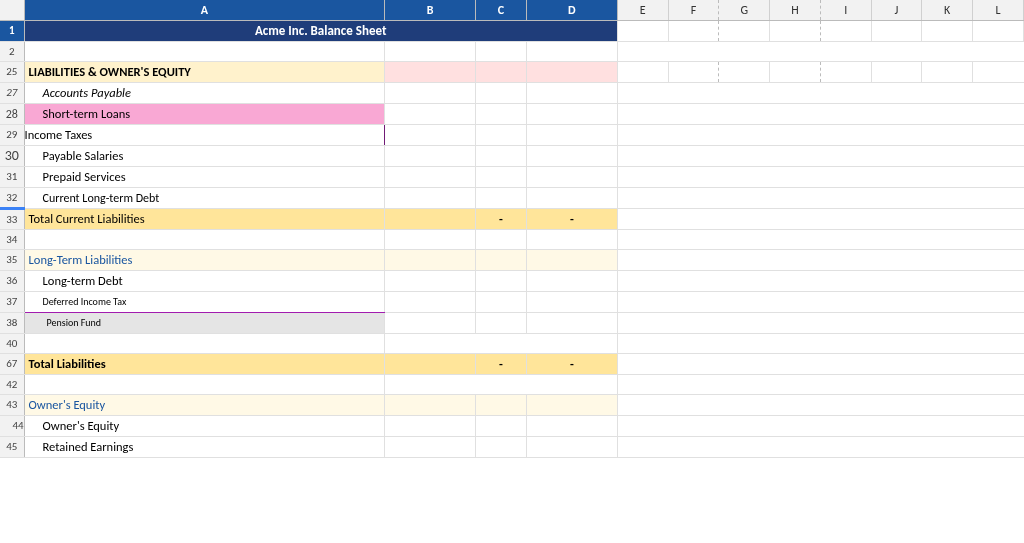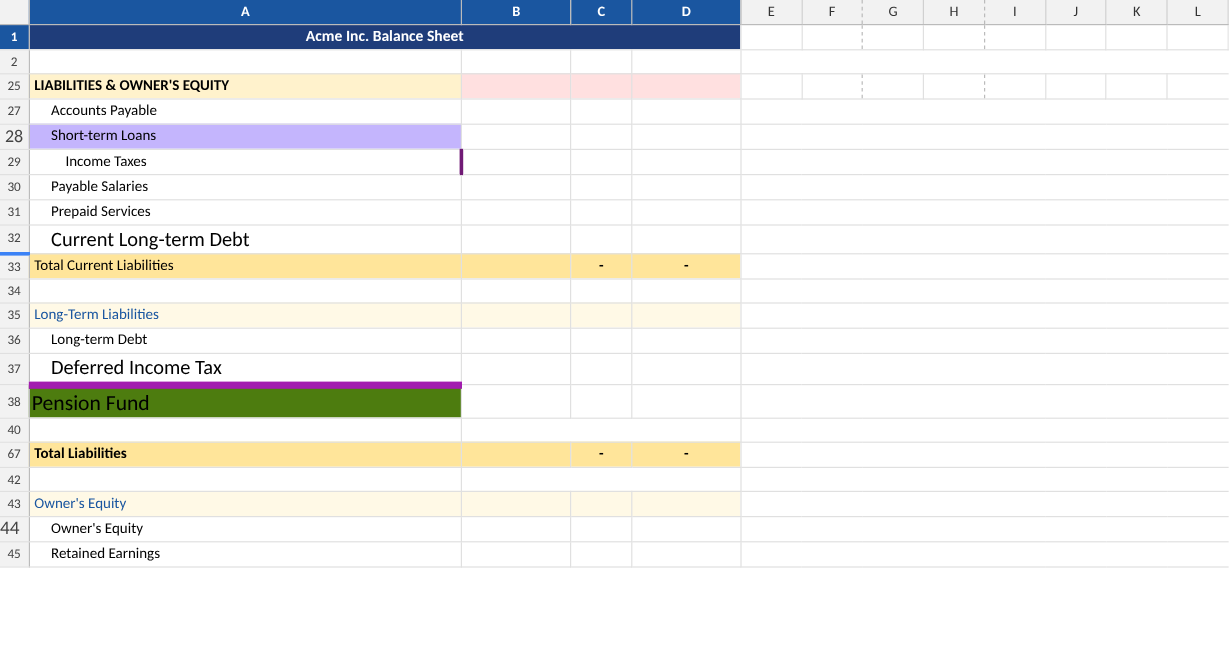--- a/index.html
+++ b/index.html
@@ -84,68 +84,68 @@
         <td style="background:#fff; border-right:1px dashed #bbb; border-bottom:1px solid #e0e0e0;"></td>
         <td style="background:#fff; border-right:1px solid #e0e0e0; border-bottom:1px solid #e0e0e0;"></td>
         <td style="background:#fff; border-right:1px dashed #bbb; border-bottom:1px solid #e0e0e0;"></td>
         <td style="background:#fff; border-right:1px solid #e0e0e0; border-bottom:1px solid #e0e0e0;"></td>
         <td style="background:#fff; border-right:1px solid #e0e0e0; border-bottom:1px solid #e0e0e0;"></td>
         <td style="background:#fff; border-right:1px solid #e0e0e0; border-bottom:1px solid #e0e0e0;"></td>
         <td style="background:#fff; border-bottom:1px solid #e0e0e0;"></td>
       </tr>
 
 
-      <tr style="height:21px;">
+      <tr style="height:21px;font-style:italic;">
         <td style="background:#f2f2f2; text-align:center; font-size:11px; color:#444; border-right:1px solid #bbb; border-bottom:1px solid #e0e0e0;">27</td>
         <td style="background:#fff; font-size:12.5px; border-right:1px solid #e0e0e0; border-bottom:1px solid #e0e0e0; padding:1px 4px 1px 18px;">Accounts Payable</td>
         <td style="background:#fff; border-right:1px solid #e0e0e0; border-bottom:1px solid #e0e0e0;"></td>
         <td style="background:#fff; border-right:1px solid #e0e0e0; border-bottom:1px solid #e0e0e0;"></td>
         <td style="background:#fff; border-right:1px solid #e0e0e0; border-bottom:1px solid #e0e0e0;"></td>
         <td colspan="8" style="background:#fff; border-bottom:1px solid #e0e0e0;"></td>
       </tr>
 
       <tr style="height:21px;">
-        <td style="background:#f2f2f2; text-align:center; font-size:15px; color:#444; border-right:1px solid #bbb; border-bottom:1px solid #e0e0e0;">28</td>
-        <td style="background:#c4b5fd; font-size:12.5px; border-right:1px solid #e0e0e0; border-bottom:1px solid #e0e0e0; padding:1px 4px 1px 18px;">Short-term Loans</td>
+        <td style="background:#f2f2f2; text-align:center; font-size:12px; color:#444; border-right:1px solid #bbb; border-bottom:1px solid #e0e0e0;">28</td>
+        <td style="background:#f9a8d4; font-size:12.5px; border-right:1px solid #e0e0e0; border-bottom:1px solid #e0e0e0; padding:1px 4px 1px 18px;">Short-term Loans</td>
         <td style="background:#fff; border-right:1px solid #e0e0e0; border-bottom:1px solid #e0e0e0;"></td>
         <td style="background:#fff; border-right:1px solid #e0e0e0; border-bottom:1px solid #e0e0e0;"></td>
         <td style="background:#fff; border-right:1px solid #e0e0e0; border-bottom:1px solid #e0e0e0;"></td>
         <td colspan="8" style="background:#fff; border-bottom:1px solid #e0e0e0;"></td>
       </tr>
 
       <tr style="height:21px;">
         <td style="background:#f2f2f2; text-align:center; font-size:11px; color:#444; border-right:1px solid #bbb; border-bottom:1px solid #e0e0e0;">29</td>
-        <td style="background:#fff; font-size:12.5px; border-right:3px solid #701a75; border-bottom:1px solid #e0e0e0; padding:1px 4px 1px 30px;">Income Taxes</td>
-        <td style="background:#fff; border-right:1px solid #e0e0e0; border-bottom:1px solid #e0e0e0;"></td>
-        <td style="background:#fff; border-right:1px solid #e0e0e0; border-bottom:1px solid #e0e0e0;"></td>
-        <td style="background:#fff; border-right:1px solid #e0e0e0; border-bottom:1px solid #e0e0e0;"></td>
-        <td colspan="8" style="background:#fff; border-bottom:1px solid #e0e0e0;"></td>
-      </tr>
-
-      <tr style="height:21px;">
-        <td style="background:#f2f2f2; text-align:center; font-size:11px; color:#444; border-right:1px solid #bbb; border-bottom:1px solid #e0e0e0;">30</td>
+        <td style="background:#fff; font-size:12.5px; border-right:1px solid #701a75; border-bottom:1px solid #e0e0e0; padding:1px 4px 1px 0;">Income Taxes</td>
+        <td style="background:#fff; border-right:1px solid #e0e0e0; border-bottom:1px solid #e0e0e0;"></td>
+        <td style="background:#fff; border-right:1px solid #e0e0e0; border-bottom:1px solid #e0e0e0;"></td>
+        <td style="background:#fff; border-right:1px solid #e0e0e0; border-bottom:1px solid #e0e0e0;"></td>
+        <td colspan="8" style="background:#fff; border-bottom:1px solid #e0e0e0;"></td>
+      </tr>
+
+      <tr style="height:21px;">
+        <td style="background:#f2f2f2; text-align:center; font-size:14px; color:#444; border-right:1px solid #bbb; border-bottom:1px solid #e0e0e0;">30</td>
         <td style="background:#fff; font-size:12.5px; border-right:1px solid #e0e0e0; border-bottom:1px solid #e0e0e0; padding:1px 4px 1px 18px;">Payable Salaries</td>
         <td style="background:#fff; border-right:1px solid #e0e0e0; border-bottom:1px solid #e0e0e0;"></td>
         <td style="background:#fff; border-right:1px solid #e0e0e0; border-bottom:1px solid #e0e0e0;"></td>
         <td style="background:#fff; border-right:1px solid #e0e0e0; border-bottom:1px solid #e0e0e0;"></td>
         <td colspan="8" style="background:#fff; border-bottom:1px solid #e0e0e0;"></td>
       </tr>
 
       <tr style="height:21px;">
         <td style="background:#f2f2f2; text-align:center; font-size:11px; color:#444; border-right:1px solid #bbb; border-bottom:1px solid #e0e0e0;">31</td>
         <td style="background:#fff; font-size:12.5px; border-right:1px solid #e0e0e0; border-bottom:1px solid #e0e0e0; padding:1px 4px 1px 18px;">Prepaid Services</td>
         <td style="background:#fff; border-right:1px solid #e0e0e0; border-bottom:1px solid #e0e0e0;"></td>
         <td style="background:#fff; border-right:1px solid #e0e0e0; border-bottom:1px solid #e0e0e0;"></td>
         <td style="background:#fff; border-right:1px solid #e0e0e0; border-bottom:1px solid #e0e0e0;"></td>
         <td colspan="8" style="background:#fff; border-bottom:1px solid #e0e0e0;"></td>
       </tr>
 
       <tr style="height:21px;">
         <td style="background:#f2f2f2; text-align:center; font-size:11px; color:#444; border-right:1px solid #bbb; border-bottom:3px solid #3b82f6;">32</td>
-        <td style="background:#fff; font-size:17px; border-right:1px solid #e0e0e0; border-bottom:1px solid #e0e0e0; padding:1px 4px 1px 18px;">Current Long-term Debt</td>
+        <td style="background:#fff; font-size:12px; border-right:1px solid #e0e0e0; border-bottom:1px solid #e0e0e0; padding:1px 4px 1px 18px;">Current Long-term Debt</td>
         <td style="background:#fff; border-right:1px solid #e0e0e0; border-bottom:1px solid #e0e0e0;"></td>
         <td style="background:#fff; border-right:1px solid #e0e0e0; border-bottom:1px solid #e0e0e0;"></td>
         <td style="background:#fff; border-right:1px solid #e0e0e0; border-bottom:1px solid #e0e0e0;"></td>
         <td colspan="8" style="background:#fff; border-bottom:1px solid #e0e0e0;"></td>
       </tr>
 
       <tr style="height:21px;">
         <td style="background:#f2f2f2; text-align:center; font-size:11px; color:#444; border-right:1px solid #bbb; border-bottom:1px solid #e0e0e0;">33</td>
         <td style="background:#ffe59a; font-weight:normal; font-size:12.5px; border-right:1px solid #e0e0e0; border-bottom:1px solid #e0e0e0; padding:1px 4px;">Total Current Liabilities</td>
         <td style="background:#ffe59a; border-right:1px solid #e0e0e0; border-bottom:1px solid #e0e0e0;"></td>
@@ -176,30 +176,30 @@
         <td style="background:#f2f2f2; text-align:center; font-size:11px; color:#444; border-right:1px solid #bbb; border-bottom:1px solid #e0e0e0;">36</td>
         <td style="background:#fff; font-size:12.5px; border-right:1px solid #e0e0e0; border-bottom:1px solid #e0e0e0; padding:1px 4px 1px 18px;">Long-term Debt</td>
         <td style="background:#fff; border-right:1px solid #e0e0e0; border-bottom:1px solid #e0e0e0;"></td>
         <td style="background:#fff; border-right:1px solid #e0e0e0; border-bottom:1px solid #e0e0e0;"></td>
         <td style="background:#fff; border-right:1px solid #e0e0e0; border-bottom:1px solid #e0e0e0;"></td>
         <td colspan="8" style="background:#fff; border-bottom:1px solid #e0e0e0;"></td>
       </tr>
 
       <tr style="height:21px;">
         <td style="background:#f2f2f2; text-align:center; font-size:11px; color:#444; border-right:1px solid #bbb; border-bottom:1px solid #e0e0e0;">37</td>
-        <td style="background:#fff; font-size:17px; border-right:1px solid #e0e0e0; border-bottom:6px solid #a21caf; padding:1px 4px 1px 18px;">Deferred Income Tax</td>
+        <td style="background:#fff; font-size:10px; border-right:1px solid #e0e0e0; border-bottom:1px solid #a21caf; padding:1px 4px 1px 18px;">Deferred Income Tax</td>
         <td style="background:#fff; border-right:1px solid #e0e0e0; border-bottom:1px solid #e0e0e0;"></td>
         <td style="background:#fff; border-right:1px solid #e0e0e0; border-bottom:1px solid #e0e0e0;"></td>
         <td style="background:#fff; border-right:1px solid #e0e0e0; border-bottom:1px solid #e0e0e0;"></td>
         <td colspan="8" style="background:#fff; border-bottom:1px solid #e0e0e0;"></td>
       </tr>
 
       <tr style="height:21px;">
         <td style="background:#f2f2f2; text-align:center; font-size:11px; color:#444; border-right:1px solid #bbb; border-bottom:1px solid #e0e0e0;">38</td>
-        <td style="background:#4d7c0f; font-size:18px; border-right:1px solid #e0e0e0; border-bottom:1px solid #e0e0e0; padding:1px 4px 1px 2px;">Pension Fund</td>
+        <td style="background:#e5e5e5; font-size:10px; border-right:1px solid #e0e0e0; border-bottom:1px solid #e0e0e0; padding:1px 4px 1px 22px;">Pension Fund</td>
         <td style="background:#fff; border-right:1px solid #e0e0e0; border-bottom:1px solid #e0e0e0;"></td>
         <td style="background:#fff; border-right:1px solid #e0e0e0; border-bottom:1px solid #e0e0e0;"></td>
         <td style="background:#fff; border-right:1px solid #e0e0e0; border-bottom:1px solid #e0e0e0;"></td>
         <td colspan="8" style="background:#fff; border-bottom:1px solid #e0e0e0;"></td>
       </tr>
 
 
       <tr style="height:20px;">
         <td style="background:#f2f2f2; text-align:center; font-size:11px; color:#444; border-right:1px solid #bbb; border-bottom:1px solid #e0e0e0;">40</td>
         <td style="background:#fff; border-right:1px solid #e0e0e0; border-bottom:1px solid #e0e0e0;"></td>
@@ -226,21 +226,21 @@
       <tr style="height:21px;margin-top:12px;">
         <td style="background:#f2f2f2; text-align:center; font-size:11px; color:#444; border-right:1px solid #bbb; border-bottom:1px solid #e0e0e0;">43</td>
         <td style="background:#fff9e6; color:#1a56a0; font-size:12.5px; border-right:1px solid #e0e0e0; border-bottom:1px solid #e0e0e0; padding:1px 4px;">Owner's Equity</td>
         <td style="background:#fff9e6; border-right:1px solid #e0e0e0; border-bottom:1px solid #e0e0e0;"></td>
         <td style="background:#fff9e6; border-right:1px solid #e0e0e0; border-bottom:1px solid #e0e0e0;"></td>
         <td style="background:#fff9e6; border-right:1px solid #e0e0e0; border-bottom:1px solid #e0e0e0;"></td>
         <td colspan="8" style="background:#fff; border-bottom:1px solid #e0e0e0;"></td>
       </tr>
 
       <tr style="height:21px;">
-        <td style="background:#f2f2f2; text-align:left; font-size:16px; color:#444; border-right:1px solid #bbb; border-bottom:1px solid #e0e0e0;">44</td>
+        <td style="background:#f2f2f2; text-align:right; font-size:11px; color:#444; border-right:1px solid #bbb; border-bottom:1px solid #e0e0e0;">44</td>
         <td style="background:#fff; font-size:12.5px; border-right:1px solid #e0e0e0; border-bottom:1px solid #e0e0e0; padding:1px 4px 1px 18px;">Owner's Equity</td>
         <td style="background:#fff; border-right:1px solid #e0e0e0; border-bottom:1px solid #e0e0e0;"></td>
         <td style="background:#fff; border-right:1px solid #e0e0e0; border-bottom:1px solid #e0e0e0;"></td>
         <td style="background:#fff; border-right:1px solid #e0e0e0; border-bottom:1px solid #e0e0e0;"></td>
         <td colspan="8" style="background:#fff; border-bottom:1px solid #e0e0e0;"></td>
       </tr>
 
       <tr style="height:21px;">
         <td style="background:#f2f2f2; text-align:center; font-size:11px; color:#444; border-right:1px solid #bbb; border-bottom:1px solid #e0e0e0;">45</td>
         <td style="background:#fff; font-size:12.5px; border-right:1px solid #e0e0e0; border-bottom:1px solid #e0e0e0; padding:1px 4px 1px 18px;">Retained Earnings</td>

